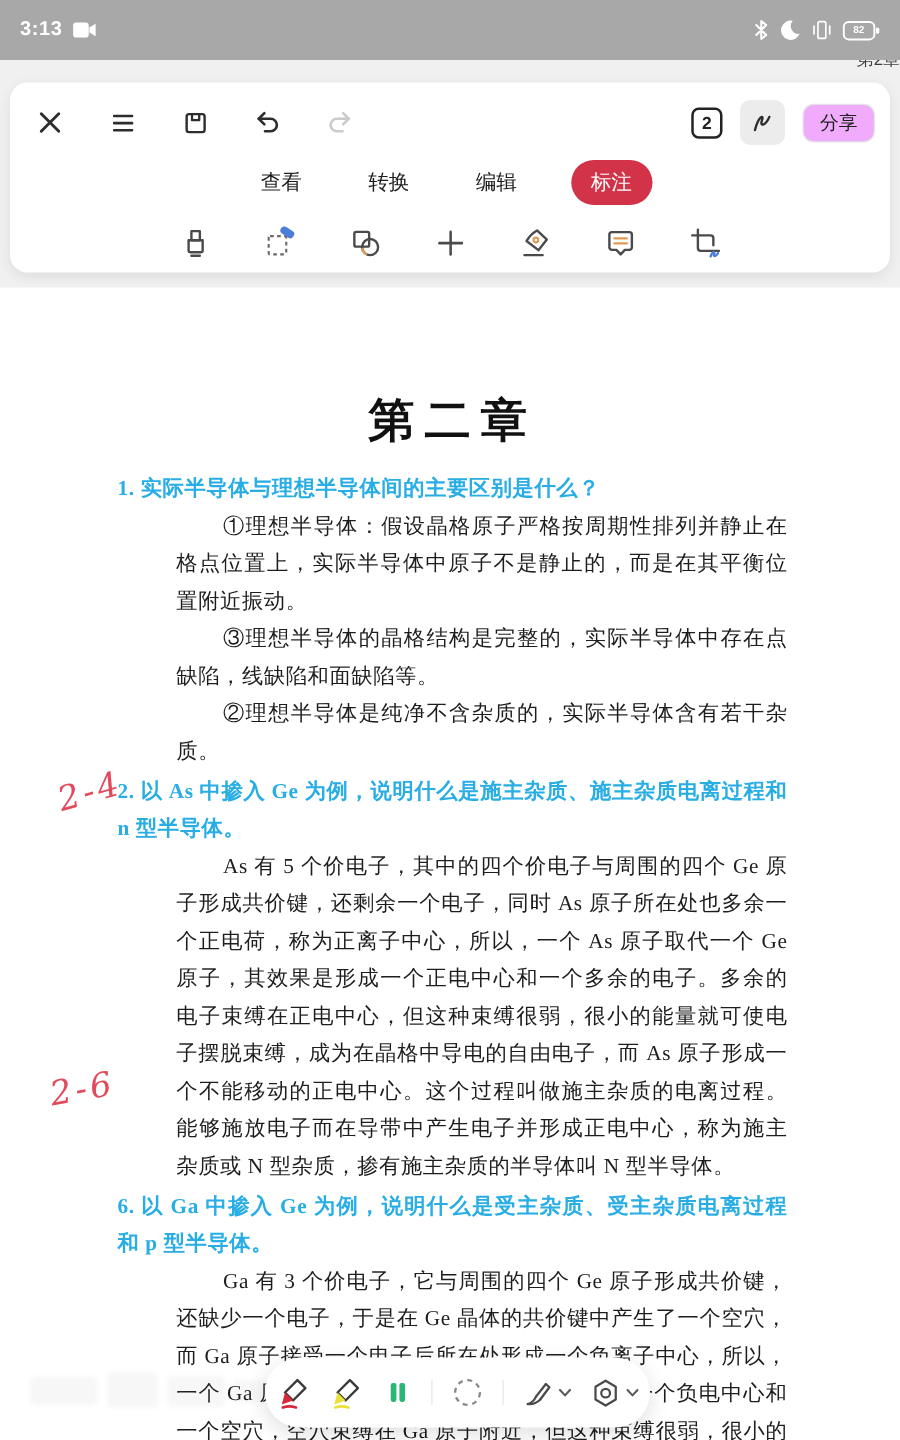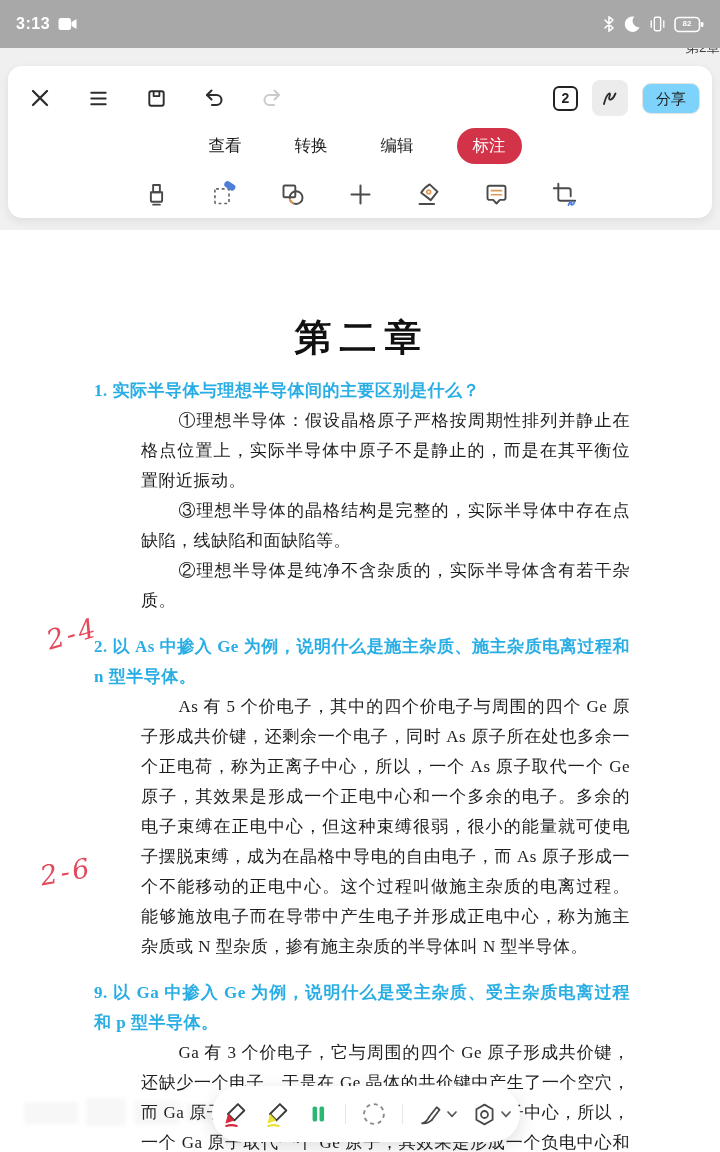--- a/index.html
+++ b/index.html
@@ -46,21 +46,21 @@
     justify-content:center; border-radius:8px; background:transparent; }
   .tb-spacer { flex:1; }
   .tb-right { display:flex; align-items:center; gap:14px; }
   .page-box {
     min-width:25px; height:25px; border:2px solid #222; border-radius:6px;
     display:flex; align-items:center; justify-content:center;
     font-size:14px; font-weight:bold; color:#222; padding:0 4px;
   }
   .squiggle-btn { background:#ececec; }
   .share-btn {
-    border:1px solid #e3e3e3; border-radius:9px; background:#7dd3fc;
+    border:1px solid #e3e3e3; border-radius:9px; background:#f0abfc;
     font-size:15px; color:#1f1f1f; padding:7px 13px; line-height:1;
   }
 
   .tb-tabs { position:absolute; top:58px; left:0; right:0; height:44px;
     display:flex; align-items:center; justify-content:center; gap:33px;text-align:center; }
   .tab { font-size:16.5px; color:#1c1c1c; padding:7px 10px; border-radius:18px; }
   .tab.active { background:#d23349; color:#fff; padding:7px 16px; }
 
   .tb-tools { position:absolute; top:106px; left:0; right:0; height:44px;
     display:flex; align-items:center; justify-content:center; gap:38px; }
@@ -71,21 +71,21 @@
     background:#fff; z-index:3; }
   .doc-content {
     position:absolute; top:70px; left:94px; width:536px;
     font-family:"Liberation Serif", serif; color:#1d1d1d;
     font-size:17px; line-height:30px; text-align:justify; letter-spacing:.5px;
   }
   .chapter-title {
     text-align:center; font-size:37px; font-weight:bold; letter-spacing:8px;
     color:#111; line-height:1.2; margin-bottom:16px;
   }
-  .question { color:#28ade4; font-weight:bold; margin-top:16px; }
+  .question { color:#28ade4; font-weight:bold; margin-top:2px; }
   .answer { text-indent:2.2em;margin-left:47px; }
 
   .hand-note {
     position:absolute; color:#e2495b; z-index:6;
     font-family:"DejaVu Serif", serif; font-style:italic; font-size:27px;
     letter-spacing:3px; white-space:nowrap;
   }
   .note-1 { left:46px; top:618px; transform:rotate(-16deg); }
   .note-2 { left:40px; top:856px; transform:rotate(-10deg); }
 
@@ -287,21 +287,21 @@
     <div class="chapter-title">第二章</div>
 
     <p class="question">1. 实际半导体与理想半导体间的主要区别是什么？</p>
     <p class="answer">①理想半导体：假设晶格原子严格按周期性排列并静止在格点位置上，实际半导体中原子不是静止的，而是在其平衡位置附近振动。</p>
     <p class="answer">③理想半导体的晶格结构是完整的，实际半导体中存在点缺陷，线缺陷和面缺陷等。</p>
     <p class="answer">②理想半导体是纯净不含杂质的，实际半导体含有若干杂质。</p>
 
     <p class="question">2. 以 As 中掺入 Ge 为例，说明什么是施主杂质、施主杂质电离过程和 n 型半导体。</p>
     <p class="answer">As 有 5 个价电子，其中的四个价电子与周围的四个 Ge 原子形成共价键，还剩余一个电子，同时 As 原子所在处也多余一个正电荷，称为正离子中心，所以，一个 As 原子取代一个 Ge 原子，其效果是形成一个正电中心和一个多余的电子。多余的电子束缚在正电中心，但这种束缚很弱，很小的能量就可使电子摆脱束缚，成为在晶格中导电的自由电子，而 As 原子形成一个不能移动的正电中心。这个过程叫做施主杂质的电离过程。能够施放电子而在导带中产生电子并形成正电中心，称为施主杂质或 N 型杂质，掺有施主杂质的半导体叫 N 型半导体。</p>
 
-    <p class="question">9. 以 Ga 中掺入 Ge 为例，说明什么是受主杂质、受主杂质电离过程和 p 型半导体。</p>
+    <p class="question">6. 以 Ga 中掺入 Ge 为例，说明什么是受主杂质、受主杂质电离过程和 p 型半导体。</p>
     <p class="answer">Ga 有 3 个价电子，它与周围的四个 Ge 原子形成共价键，还缺少一个电子，于是在 Ge 晶体的共价键中产生了一个空穴，而 Ga 原子接受一个电子后所在处形成一个负离子中心，所以，一个 Ga 原子取代一个 Ge 原子，其效果是形成一个负电中心和一个空穴，空穴束缚在 Ga 原子附近，但这种束缚很弱，很小的能量就可使空穴摆脱束缚，成为在晶格中自由运动的导电空穴，而 Ga 原子形成一个不能移动的负电中心。这个过程叫做受主杂质的电离过程，能够接受电子而在价带中产生空穴，并形成负电中心的杂质，称为受主杂质，掺有受主型杂质的半导体叫 P 型半导体。</p>
   </div>
 </div>
 
 <div class="hand-note note-1">2-4</div>
 <div class="hand-note note-2">2-6</div>
 
 <div class="ghost">
   <span class="g1"></span>
     <span class="g2"></span>

